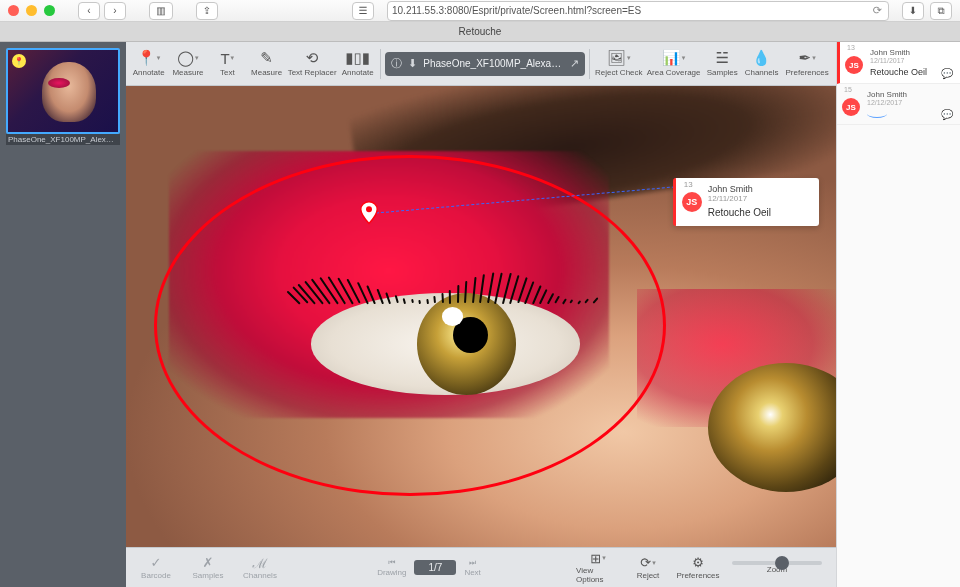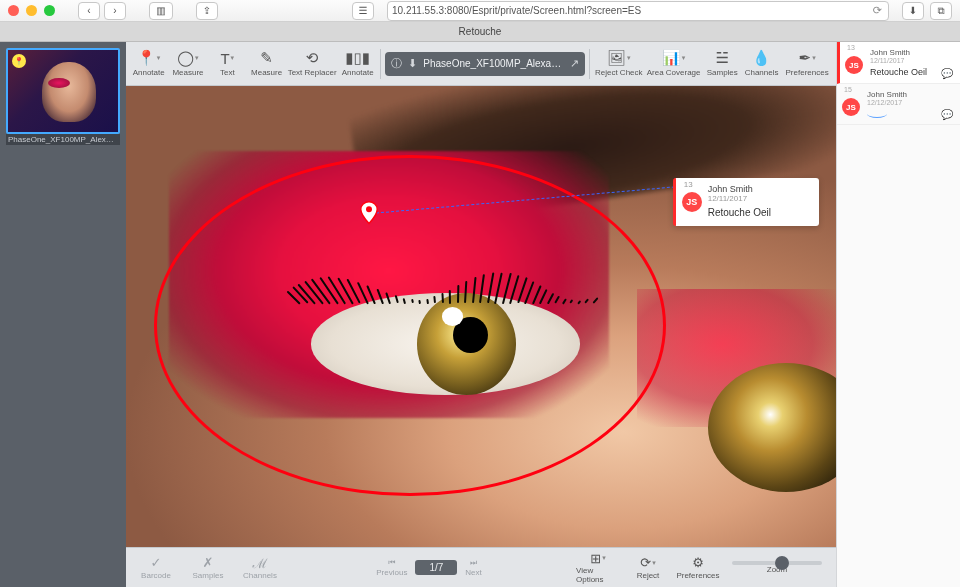--- a/index.html
+++ b/index.html
@@ -286,21 +286,21 @@
           <div class="ic">✗</div>
           <span>Samples</span>
         </div>
       <div class="bb-tool">
           <div class="ic">ℳ</div>
           <span>Channels</span>
         </div>
       <div class="bb-center">
         <div class="pager">
             <div class="ic">⏮</div>
-            <span>Previous</span>
+            <span>Drawing</span>
           </div>
         <div class="page-ind">1/7</div>
         <div class="pager">
             <div class="ic">⏭</div>
             <span>Next</span>
           </div>
       </div>
       <div class="bb-right">
         <div class="bb-tool active">
             <div class="ic">⊞<span class="chev">▾</span></div>

